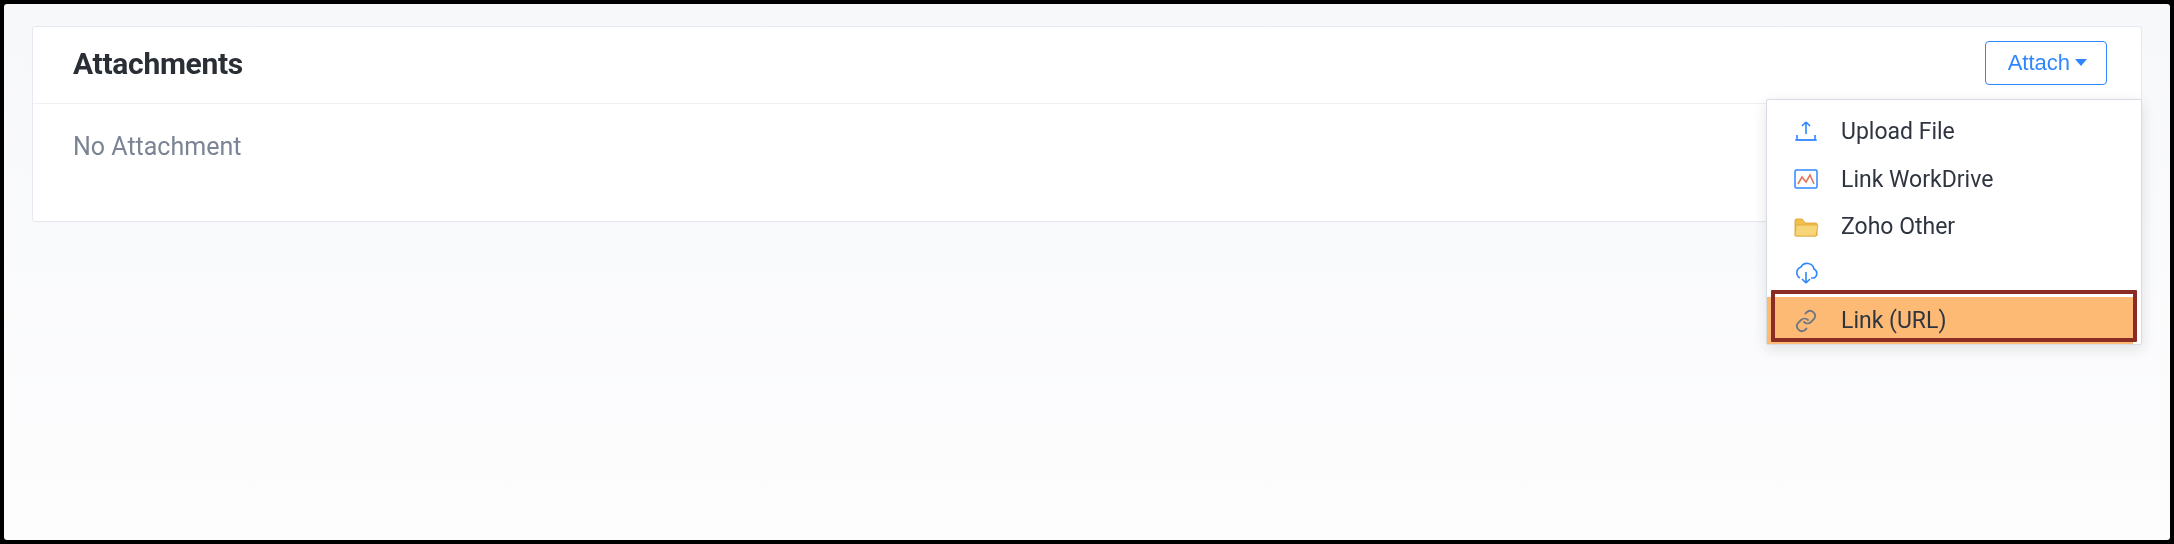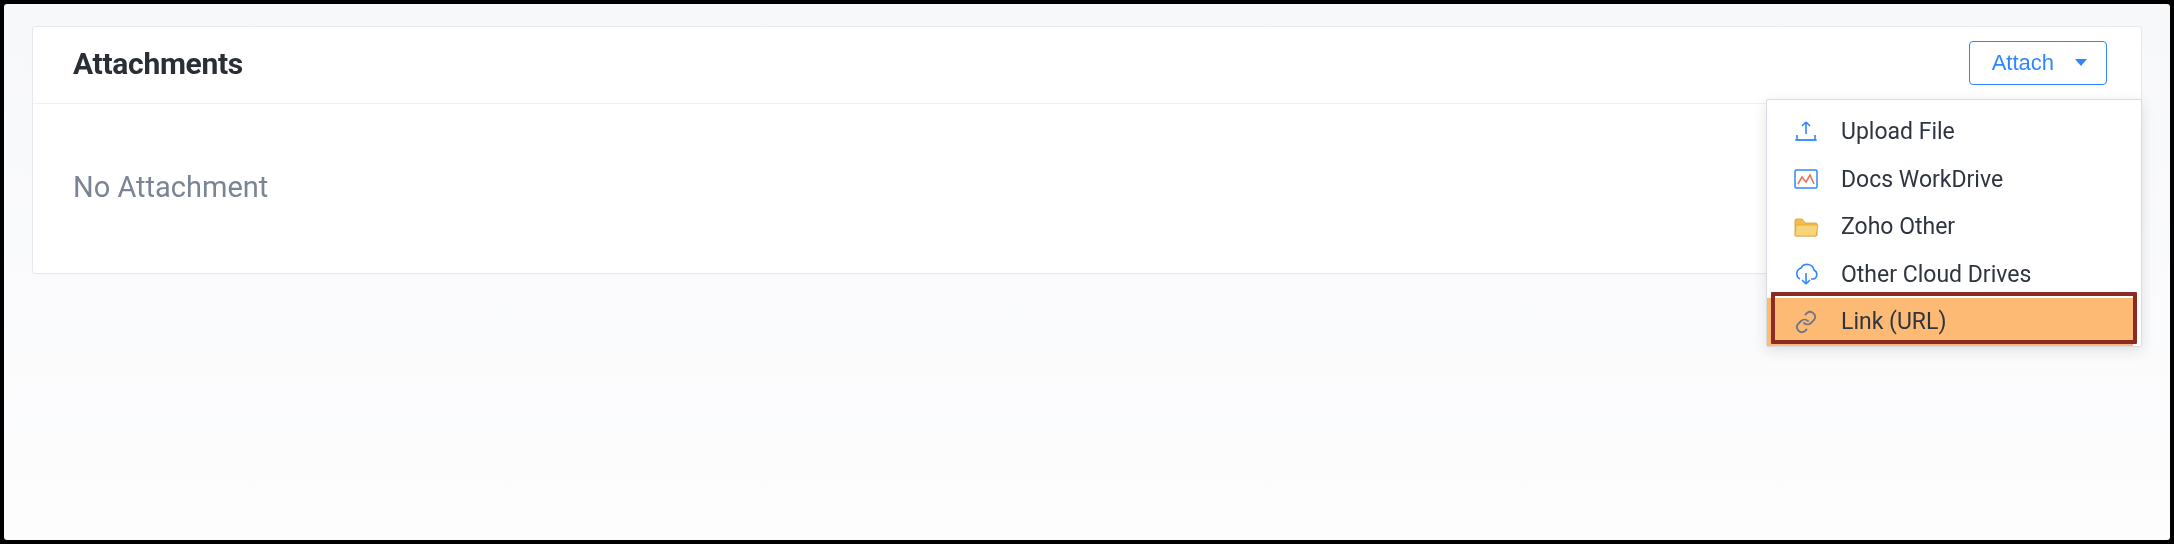--- a/index.html
+++ b/index.html
@@ -20,59 +20,58 @@
     border-radius: 3px;
   }
   .panel {
     position: absolute;
     left: 28px;
     right: 28px;
     top: 22px;
     background: #fff;
     border: 1px solid #e6e9ef;
     border-radius: 3px;
-    height: 248px;
+    height: 196px;
     box-shadow: 0 1px 2px rgba(0,0,0,0.02);
   }
   .panel-header {
     display: flex;
     align-items: center;
     justify-content: space-between;
     padding: 14px 34px 18px 40px;
     border-bottom: 1px solid #eef0f4;
   }
   .panel-title {
     font-size: 30px;
     font-weight: 700;
     color: #2a2f36;
     letter-spacing: -0.3px;
   }
   .attach-btn {
     display: inline-flex;
     align-items: center;
-    gap: 20px;
+    gap: 4px;
     border: 1.5px solid #2f86ff;
     color: #2f86ff;
     background: #fff;
     border-radius: 4px;
     padding: 8px 18px 8px 22px;
     font-size: 22px;
     font-weight: 500;
     cursor: pointer;
   }
   .attach-btn .caret {
     display: inline-flex;
   }
   .panel-body {
     padding: 28px 40px;
   }
   .empty-text {
-    font-size: 29px;
+    font-size: 25px;
     color: #7b8494;
-    margin-top: 38px;
   }
 
   .dropdown {
     position: absolute;
     top: 95px;
     right: 28px;
     width: 376px;
     background: #fff;
     border: 1px solid #d7dbe3;
     border-radius: 2px;
@@ -147,41 +146,40 @@
     </div>
 
 
     <div class="menu-item">
       <span class="icon-slot">
         <svg width="26" height="22" viewBox="0 0 26 22" fill="none" stroke="#2f86ff" stroke-width="1.5">
           <rect x="2" y="2" width="22" height="18" rx="1.5"></rect>
           <path d="M5 16 L9 9 L13 14 L17 7 L21 16" stroke="#e4775a" stroke-width="1.6"></path>
         </svg>
       </span>
-      <span>Docs WorkDrive</span>
+      <span>Link WorkDrive</span>
     </div>
 
     <div class="menu-item">
       <span class="icon-slot">
         <svg width="26" height="22" viewBox="0 0 26 22">
           <path d="M2 5 L2 19 Q2 20 3 20 L23 20 Q24 20 24 19 L24 8 Q24 7 23 7 L12 7 L10 4 Q9.5 3 8.5 3 L3 3 Q2 3 2 5 Z" fill="#f4c04a" stroke="#d79a2a" stroke-width="0.8"></path>
           <path d="M3 9 L25 9 L23 20 L2 20 Z" fill="#f7d477" stroke="#d79a2a" stroke-width="0.6"></path>
         </svg>
       </span>
       <span>Zoho Other</span>
     </div>
 
     <div class="menu-item">
       <span class="icon-slot">
         <svg width="30" height="26" viewBox="0 0 30 26" fill="none" stroke="#2f86ff" stroke-width="1.6">
           <path d="M9 17 A6 6 0 0 1 10 6 A7 7 0 0 1 23 8 A5 5 0 0 1 23 17 H20"></path>
           <path d="M15 11 V22 M15 22 L11 18 M15 22 L19 18"></path>
         </svg>
       </span>
-      <span>Other Cloud Drives</span>
     </div>
 
     <div class="menu-item highlighted">
       <span class="icon-slot">
         <svg width="26" height="26" viewBox="0 0 26 26" fill="none" stroke="#6f7684" stroke-width="1.8" stroke-linecap="round">
           <path d="M11 14 A5 5 0 0 0 18 14 L21 11 A5 5 0 0 0 14 4 L12.5 5.5"></path>
           <path d="M15 12 A5 5 0 0 0 8 12 L5 15 A5 5 0 0 0 12 22 L13.5 20.5"></path>
         </svg>
       </span>
       <span>Link (URL)</span>

